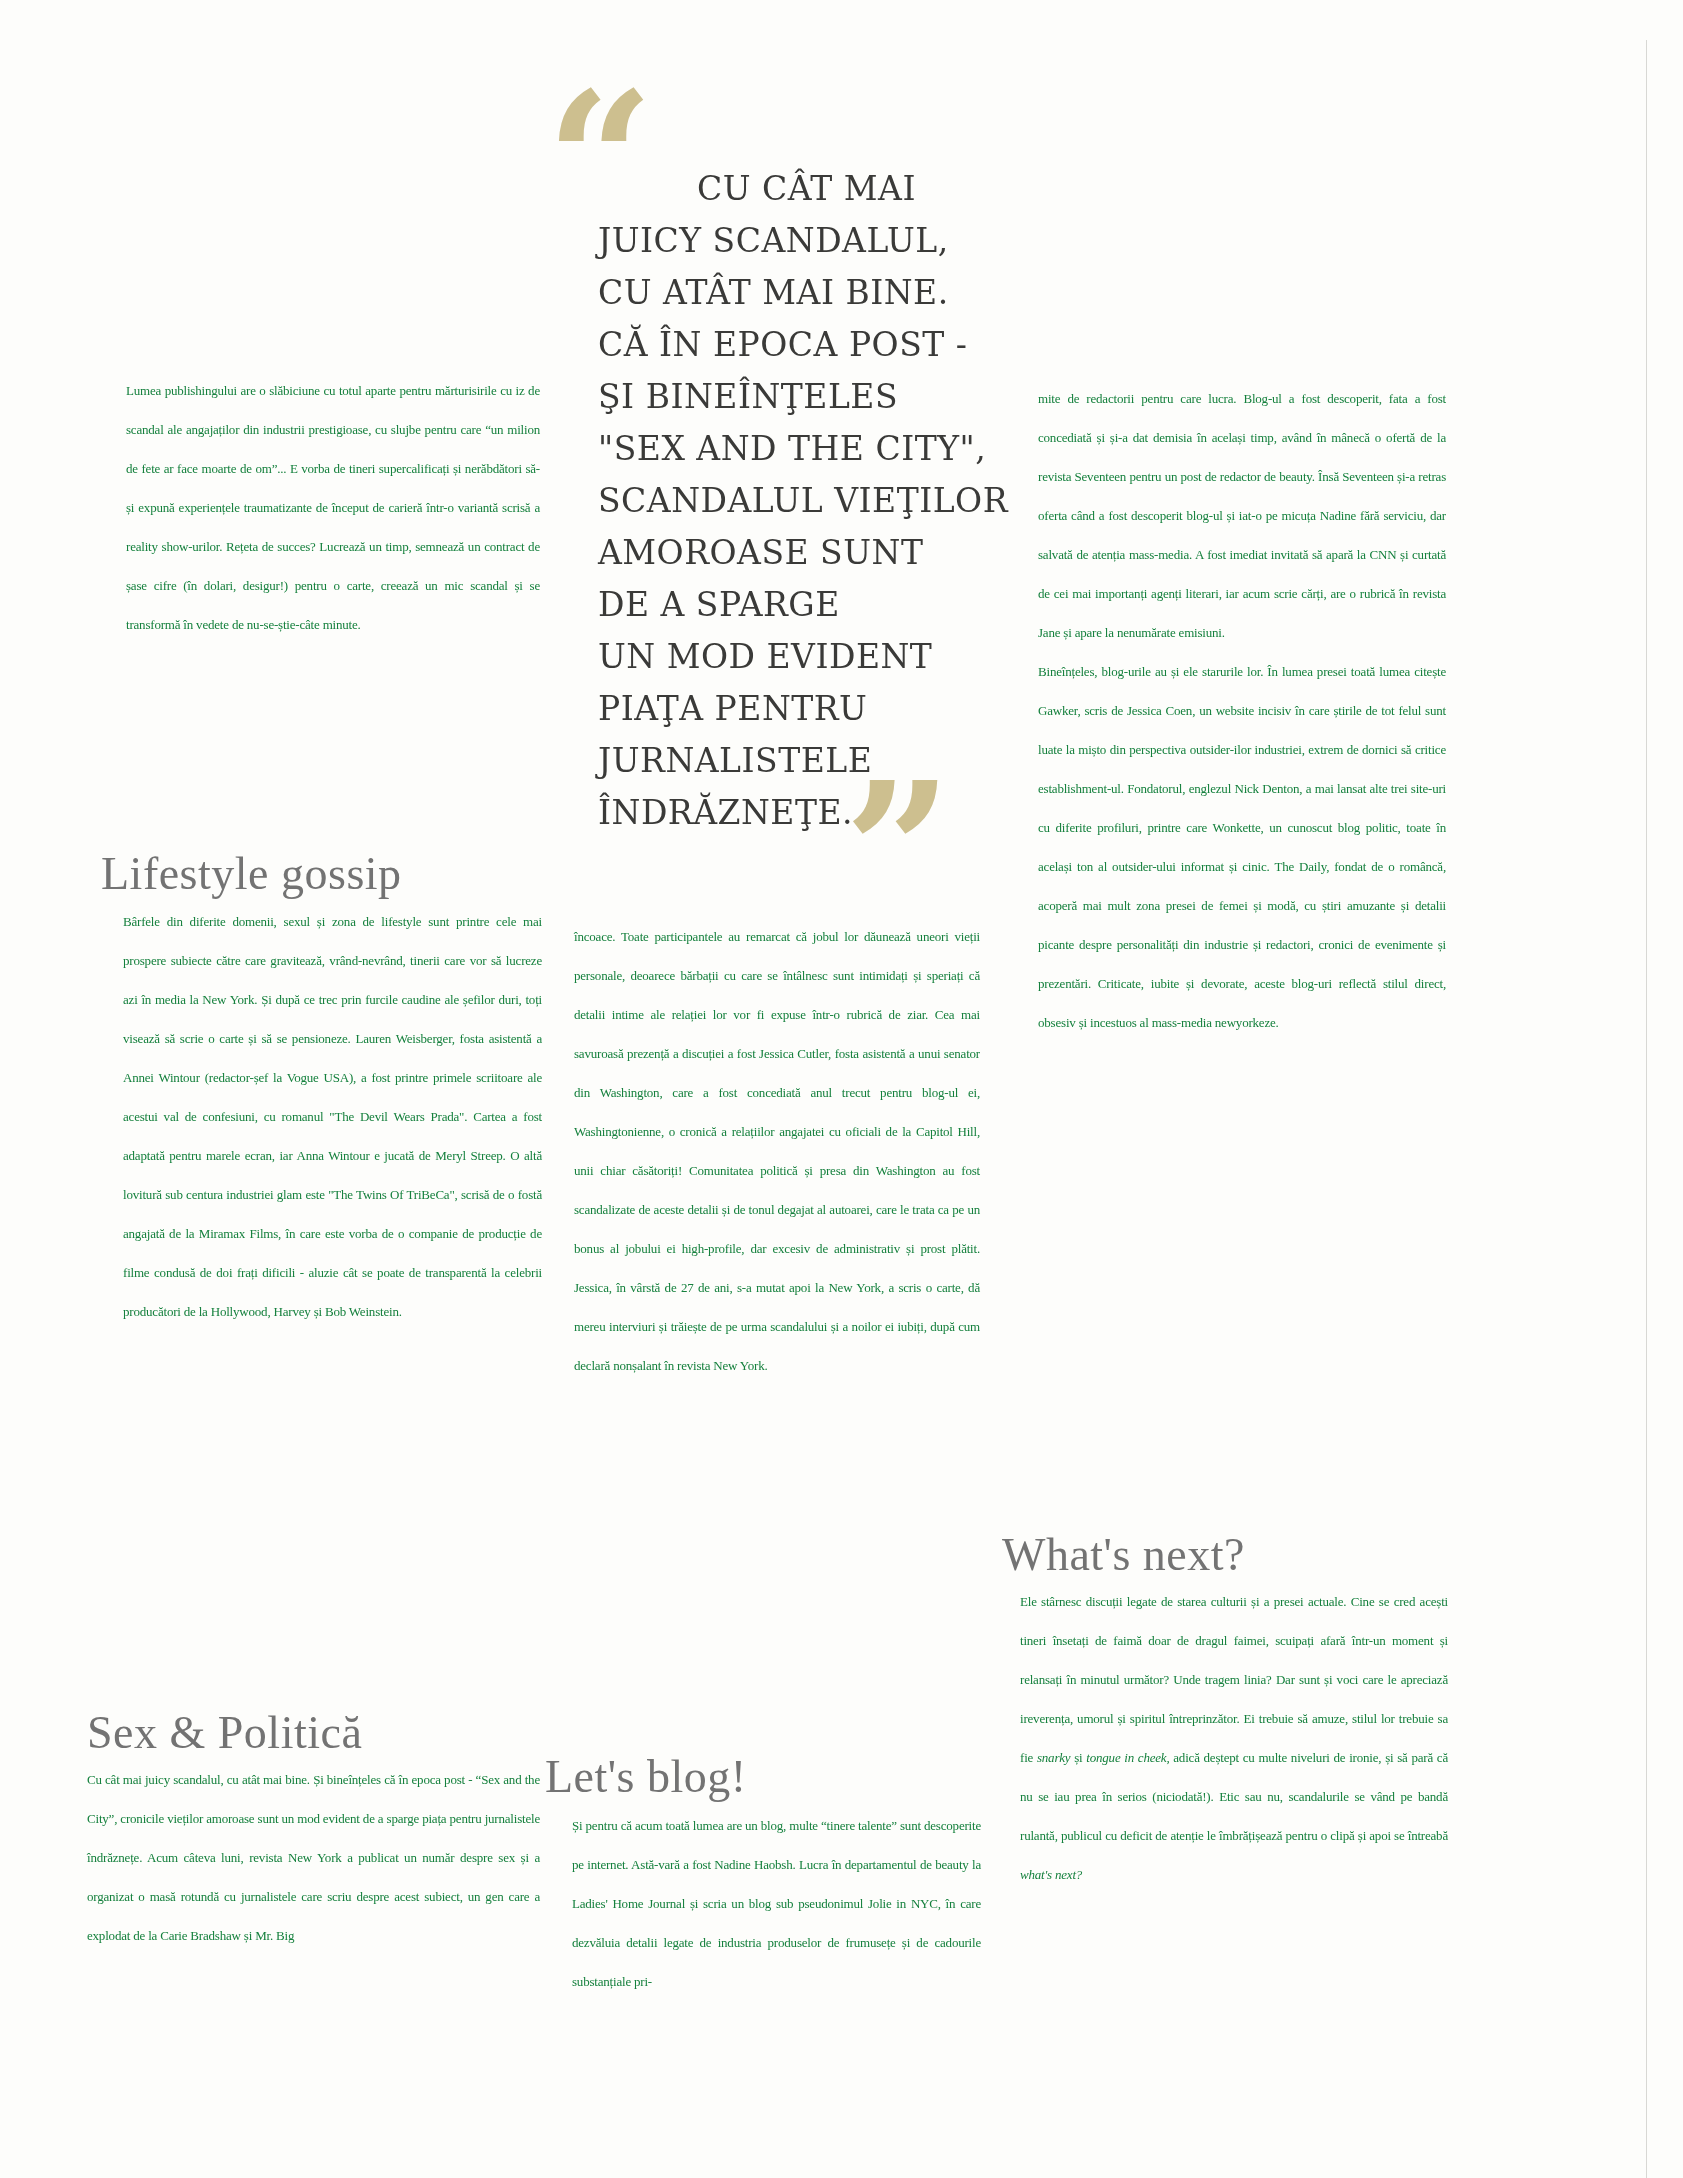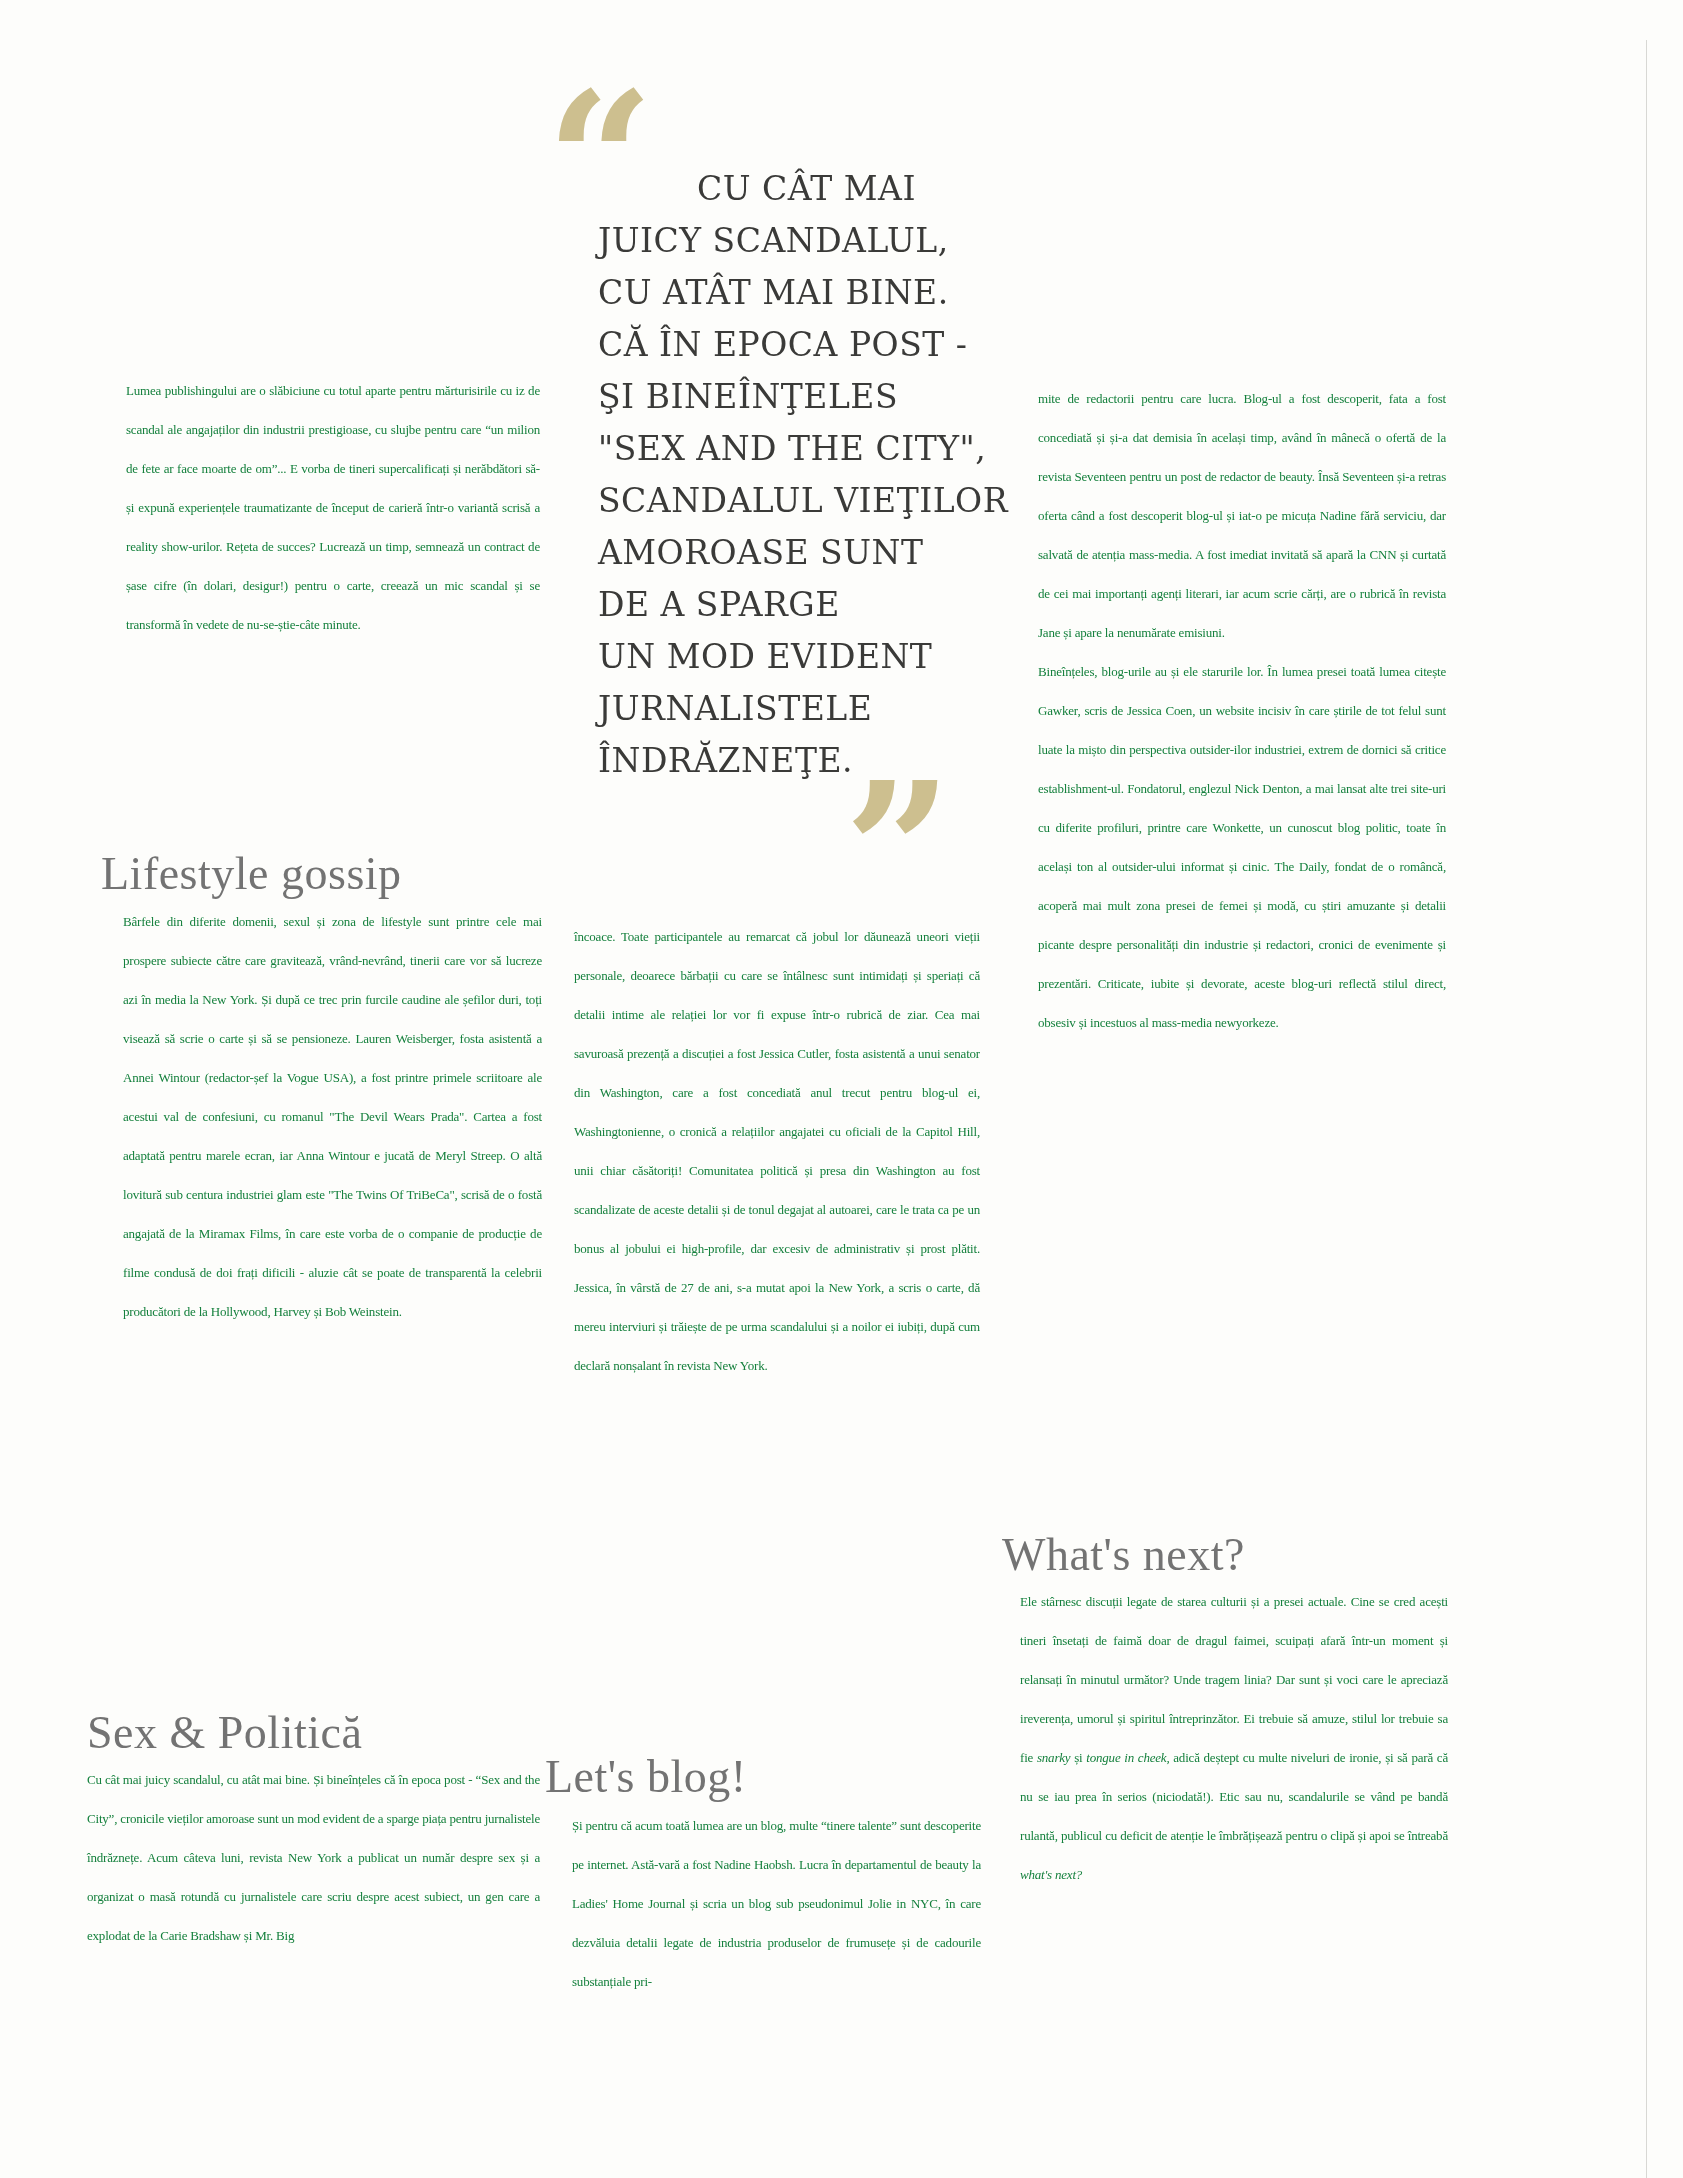--- a/index.html
+++ b/index.html
@@ -62,20 +62,21 @@
   <span class="line first">CU CÂT MAI</span>
   <span class="line">JUICY SCANDALUL,</span>
   <span class="line">CU ATÂT MAI BINE.</span>
   <span class="line">CĂ ÎN EPOCA POST -</span>
   <span class="line">ŞI BINEÎNŢELES</span>
   <span class="line">"SEX AND THE CITY",</span>
   <span class="line">SCANDALUL VIEŢILOR</span>
   <span class="line">AMOROASE SUNT</span>
   <span class="line">DE A SPARGE</span>
   <span class="line">UN MOD EVIDENT</span>
+  <span class="line">PIAŢA PENTRU</span>
   <span class="line">JURNALISTELE</span>
   <span class="line">ÎNDRĂZNEŢE.</span>
 </div>
 <div class="quote-mark" style="left:844px; top:757px; font-size:188px;">”</div>
 
 <div class="col body-text" style="left:574px; top:917px; width:406px;">
   <p>încoace. Toate participantele au remarcat că jobul lor dăunează uneori vieții personale, deoarece bărbații cu care se întâlnesc sunt intimidați și speriați că detalii intime ale relației lor vor fi expuse într-o rubrică de ziar. Cea mai savuroasă prezență a discuției a fost Jessica Cutler, fosta asistentă a unui senator din Washington, care a fost concediată anul trecut pentru blog-ul ei, Washingtonienne, o cronică a relațiilor angajatei cu oficiali de la Capitol Hill, unii chiar căsătoriți! Comunitatea politică și presa din Washington au fost scandalizate de aceste detalii și de tonul degajat al autoarei, care le trata ca pe un bonus al jobului ei high-profile, dar excesiv de administrativ și prost plătit. Jessica, în vârstă de 27 de ani, s-a mutat apoi la New York, a scris o carte, dă mereu interviuri și trăiește de pe urma scandalului și a noilor ei iubiți, după cum declară nonșalant în revista New York.</p>
 </div>
 
 <div class="col" style="left:545px; top:1752px; width:436px;">

